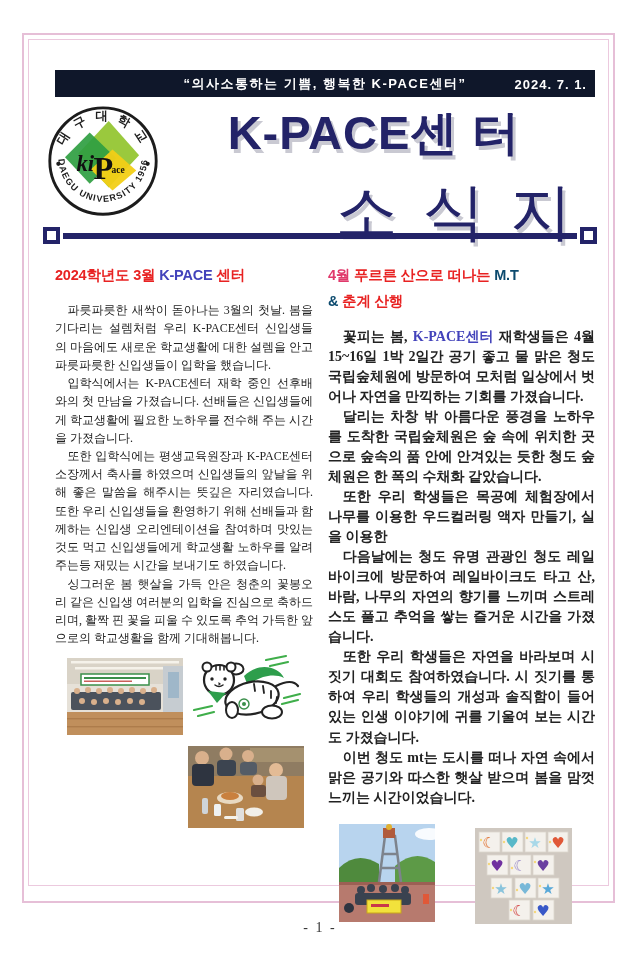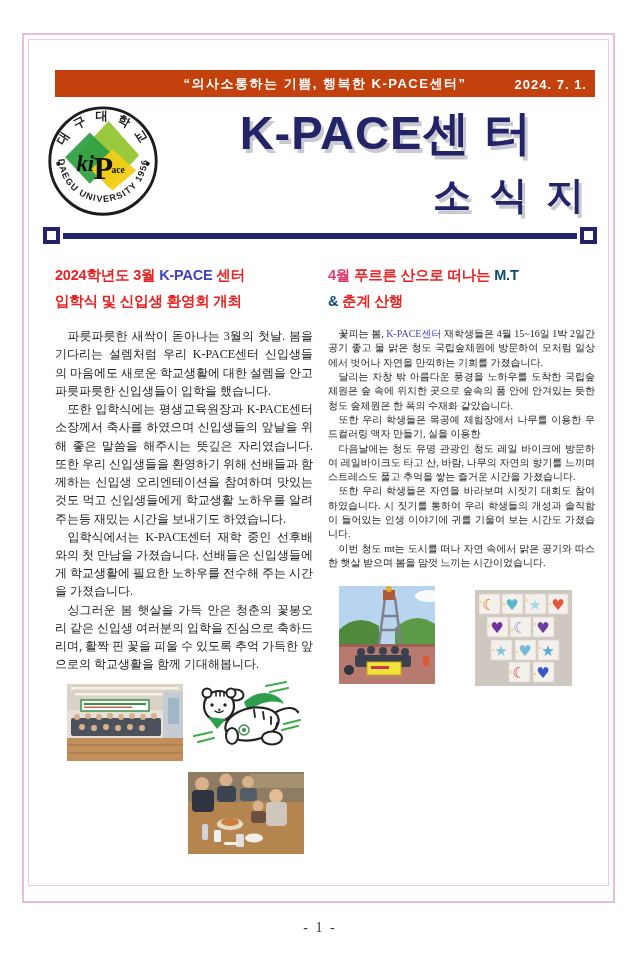--- a/index.html
+++ b/index.html
@@ -4,51 +4,51 @@
 <style>
   html,body{margin:0;padding:0;background:#fff;}
   .page{position:relative;width:640px;height:953px;background:#ffffff;overflow:hidden;
         font-family:"Liberation Sans","DejaVu Sans",sans-serif;}
   
   .frame-outer{position:absolute;left:22px;top:33px;width:589px;height:866px;
                border:2px solid #e6bfd7;pointer-events:none;}
   .frame-inner{position:absolute;left:28px;top:39px;width:579px;height:845px;
                border:1px solid #ecc9de;pointer-events:none;}
   
-  .banner{position:absolute;left:55px;top:70px;width:540px;height:27px;background:#c2410c;
+  .banner{position:absolute;left:55px;top:70px;width:540px;height:27px;background:#0f172a;
           display:flex;align-items:center;justify-content:center;}
   .banner .tagline{color:#fff;font-weight:bold;font-size:13px;letter-spacing:1.5px;}
   .banner .date{position:absolute;right:8px;top:0;height:29px;display:flex;align-items:center;
           color:#fff;font-weight:bold;font-size:13px;letter-spacing:1px;}
   
   .logo{position:absolute;left:46px;top:103px;width:114px;height:116px;}
   
-  .masthead{position:absolute;left:170px;top:102px;width:432px;color:#232368;}
+  .masthead{position:absolute;left:158px;top:102px;width:432px;color:#232368;}
   .masthead .t1{font-size:47px;font-weight:bold;text-align:center;letter-spacing:1px;
                 text-shadow:3px 4px 0 #c9c9d2;white-space:nowrap;}
-  .masthead .t2{font-size:38px;font-weight:bold;text-align:right;padding-right:14px;
+  .masthead .t2{font-size:62px;font-weight:normal;text-align:right;padding-right:14px;
                 letter-spacing:4px;margin-top:5px;text-shadow:3px 4px 0 #c9c9d2;white-space:nowrap;}
   
   .divider{position:absolute;left:43px;top:226px;width:554px;height:19px;
            display:flex;align-items:center;}
   .divider .sq{width:9px;height:9px;border:4px solid #232368;background:#fff;flex:0 0 auto;}
   .divider .bar{flex:1;height:6px;background:#232368;margin:0 3px;}
   
   .columns{position:absolute;left:55px;top:262px;width:540px;display:flex;gap:15px;}
   .col{flex:0 0 auto;}
   .col-left{width:258px;}
   .col-right{width:267px;}
   .article-heading{color:#e82222;font-weight:bold;font-size:14.5px;text-align:left;
                    line-height:1.8;margin-bottom:13px;letter-spacing:-0.2px;}
   .c-blue{color:#4343bb;}
   .c-magenta{color:#0c4a6e;}
   .c-crimson{color:#e0396b;}
   .body-text{font-family:"Liberation Serif","DejaVu Serif",serif;color:#222;}
   .col-left .body-para{font-size:12px;line-height:1.52;}
-  .col-right .body-para{font-size:10px;line-height:1.43;}
+  .col-right .body-para{font-size:14px;line-height:1.43;font-weight:bold;}
   .body-para{margin:0;text-align:justify;text-indent:1.05em;word-break:break-all;}
   
   .photos-left{position:relative;height:190px;margin-top:4px;}
   .ph{position:absolute;display:block;}
   .ph-group{left:12px;top:6px;width:116px;height:77px;}
   .ph-tiger{left:137px;top:2px;width:112px;height:72px;}
   .ph-food{left:133px;top:94px;width:116px;height:82px;}
   .photos-right{position:relative;height:104px;margin-top:16px;}
   .ph-rail{left:11px;top:0;width:96px;height:98px;}
   .ph-string{left:147px;top:4px;width:97px;height:96px;}
@@ -103,26 +103,25 @@
     <span class="sq"></span>
     <span class="bar"></span>
     <span class="sq"></span>
   </div>
 
   <div class="columns">
 
     <div class="col col-left">
       <div class="article-heading">
         <div><span>2024학년도 3월 </span><span class="c-blue">K-PACE</span><span> 센터</span></div>
-        <div><span>입학식 및 신입생 환영회 개최</span></div>
       </div>
       <div class="body-text">
           <p class="body-para"><span>파릇파릇한 새싹이 돋아나는 3월의 첫날. 봄을 기다리는 설렘처럼 우리 K-PACE센터 신입생들의 마음에도 새로운 학교생활에 대한 설렘을 안고 파릇파릇한 신입생들이 입학을 했습니다.</span></p>
+          <p class="body-para"><span>입학식에서는 K-PACE센터 재학 중인 선후배와의 첫 만남을 가졌습니다. 선배들은 신입생들에게 학교생활에 필요한 노하우를 전수해 주는 시간을 가졌습니다.</span></p>
           <p class="body-para"><span>또한 입학식에는 평생교육원장과 K-PACE센터소장께서 축사를 하였으며 신입생들의 앞날을 위해 좋은 말씀을 해주시는 뜻깊은 자리였습니다. 또한 우리 신입생들을 환영하기 위해 선배들과 함께하는 신입생 오리엔테이션을 참여하며 맛있는 것도 먹고 신입생들에게 학교생활 노하우를 알려주는등 재밌는 시간을 보내기도 하였습니다.</span></p>
-          <p class="body-para"><span>입학식에서는 K-PACE센터 재학 중인 선후배와의 첫 만남을 가졌습니다. 선배들은 신입생들에게 학교생활에 필요한 노하우를 전수해 주는 시간을 가졌습니다.</span></p>
           <p class="body-para"><span>싱그러운 봄 햇살을 가득 안은 청춘의 꽃봉오리 같은 신입생 여러분의 입학을 진심으로 축하드리며, 활짝 핀 꽃을 피울 수 있도록 추억 가득한 앞으로의 학교생활을 함께 기대해봅니다.</span></p>
         </div>
 
       <div class="photos-left">
 
         <svg class="ph ph-group" viewBox="0 0 116 77">
           <rect width="116" height="77" fill="#e6e1d8"></rect>
           <rect width="116" height="26" fill="#d9d3c7"></rect>
           <rect x="4" y="3" width="108" height="2.5" fill="#f5f2ea"></rect>
           <rect x="8" y="9" width="100" height="2.5" fill="#f5f2ea"></rect>

